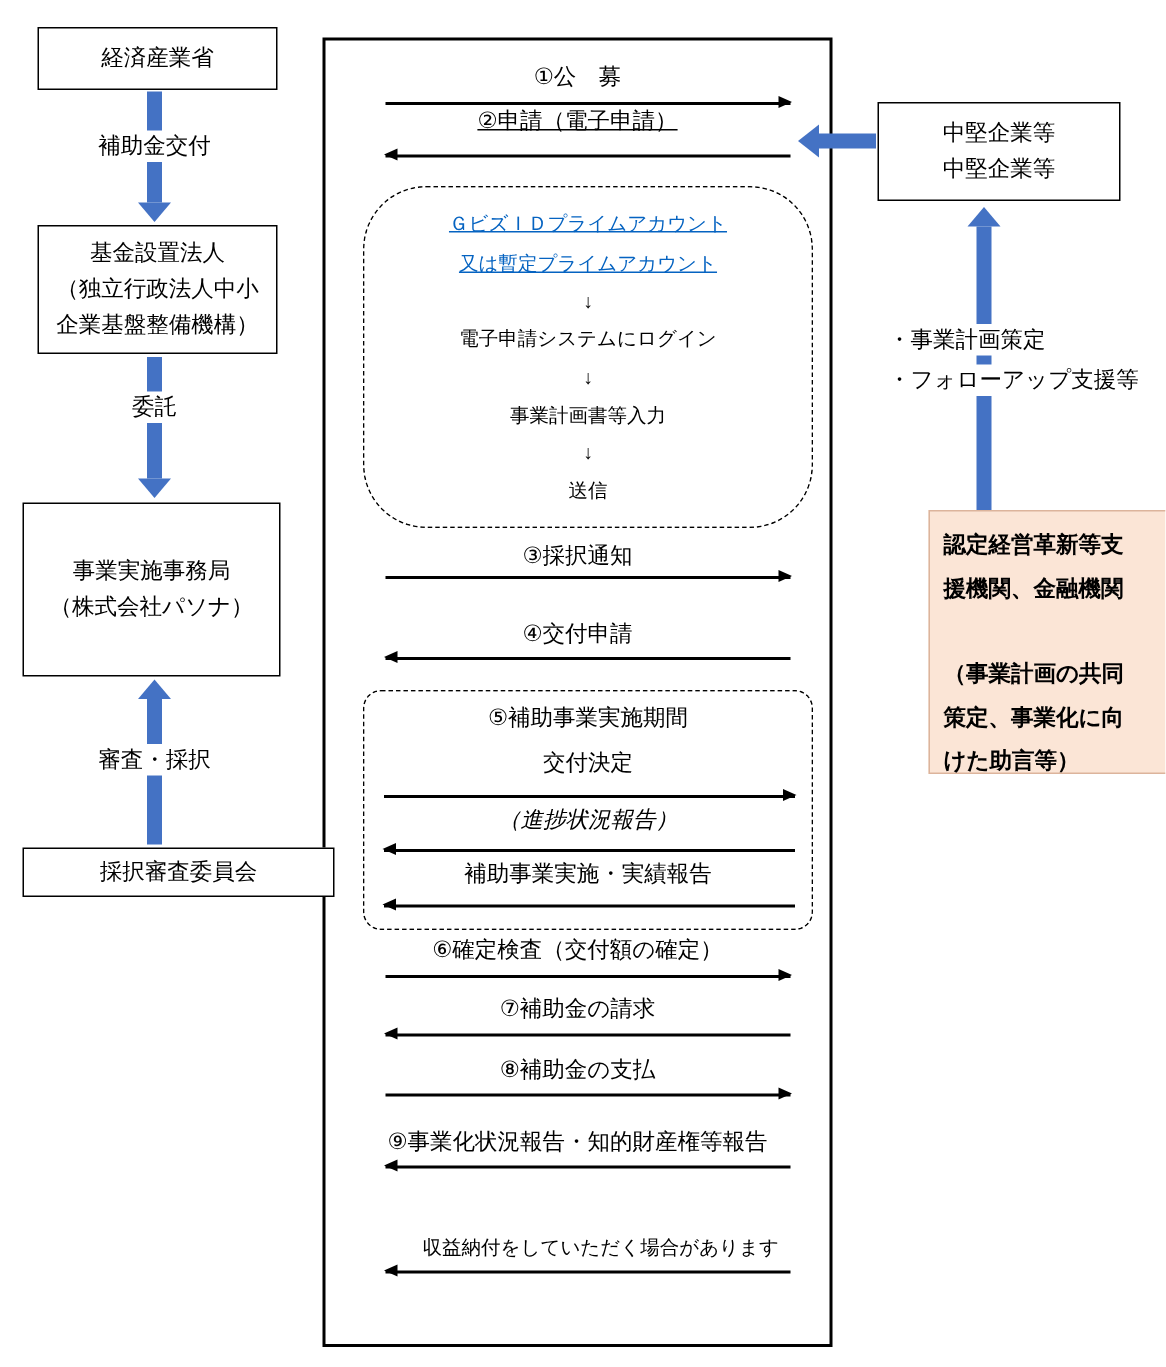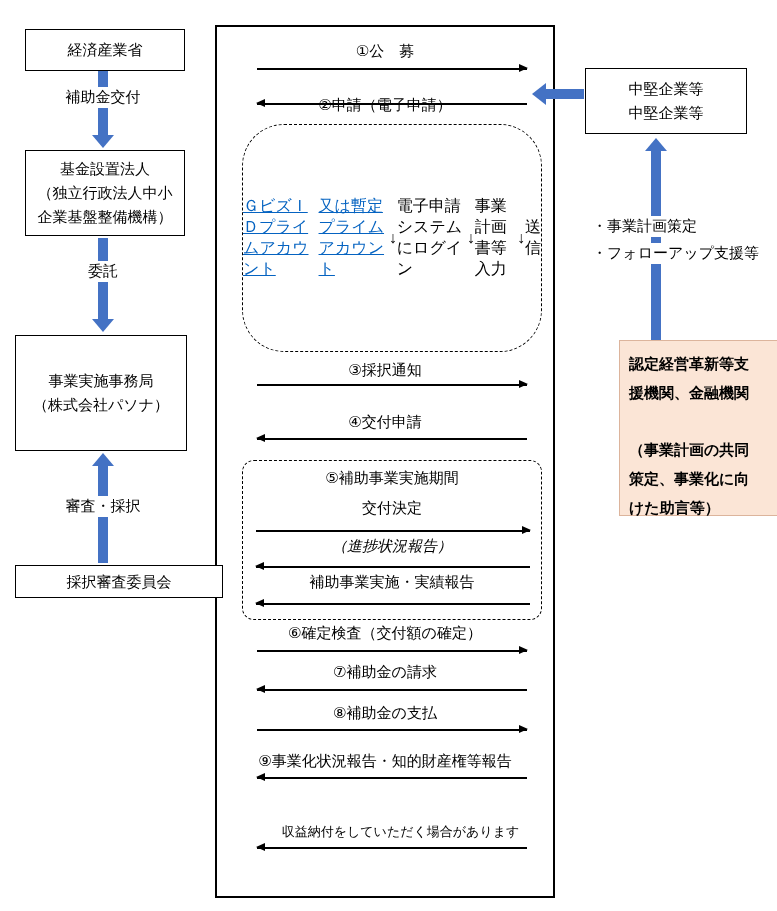--- a/index.html
+++ b/index.html
@@ -38,35 +38,35 @@
   .bah.left::before {
     content:""; position:absolute; left:-14px; top:50%; transform:translateY(-50%); width:0; height:0;
     border-top:11px solid transparent; border-bottom:11px solid transparent; border-right:14px solid #4472C4;
   }
   .olabel {
     position:absolute; background:#fff; padding:1px 4px; font-size:15px;
     white-space:nowrap; z-index:2;
   }
   .olabel.centered { transform:translateX(-50%); }
   .dashed { position:absolute; border:1.6px dashed #000; background:#fff; }
-  .dashed.flowcol { display:flex; flex-direction:row; align-items:center; justify-content:space-evenly; font-size:16px; padding:6px 0; }
+  .dashed.flowcol { display:flex; flex-direction:column; align-items:center; justify-content:space-evenly; font-size:13px; padding:6px 0; }
   .link { color:#0563C1; text-decoration:underline; cursor:pointer; }
   .pink {
     position:absolute; background:#FBE5D6; border:1px solid #dcb49c; z-index:2;
     font-size:15px; font-weight:bold; line-height:29px; padding:8px 9px; text-align:left;
   }
   .pink span { display:block; white-space:nowrap; }
   .pink .gap { margin-top:28px; }
 </style>
 </head>
 <body>
 
 <div class="page">
 
-  <div class="box" style="left:25px;top:29px;width:160px;height:42px;">
+  <div class="box" style="left:25px;top:18px;width:160px;height:42px;">
     <span>経済産業省</span>
   </div>
 
   <div class="bav down" style="left:98px;top:61px;height:74px;"></div>
   <span class="olabel centered" style="left:103px;top:87px;">補助金交付</span>
 
   <div class="box" style="left:25px;top:150px;width:160px;height:86px;">
     <span>基金設置法人</span>
     <span>（独立行政法人中小</span>
     <span>企業基盤整備機構）</span>
@@ -85,21 +85,21 @@
 
   <div class="box" style="left:15px;top:565px;width:208px;height:33px;">
     <span>採択審査委員会</span>
   </div>
 
   <div class="center-box" style="left:215px;top:25px;width:340px;height:873px;">
 
     <div class="crow" style="top:15px;">①公　募</div>
     <div class="harrow right" style="left:40px;width:270px;top:41px;"></div>
 
-    <div class="crow" style="top:69px;">②申請（電子申請）</div>
+    <div class="crow" style="top:44px;text-decoration:underline;">②申請（電子申請）</div>
     <div class="harrow left" style="left:40px;width:270px;top:76px;"></div>
 
     <div class="dashed flowcol" style="left:25px;top:97px;width:300px;height:228px;border-radius:42px;">
       <span class="link">ＧビズＩＤプライムアカウント</span>
       <span class="link">又は暫定プライムアカウント</span>
       <span>↓</span>
       <span>電子申請システムにログイン</span>
       <span>↓</span>
       <span>事業計画書等入力</span>
       <span>↓</span>

